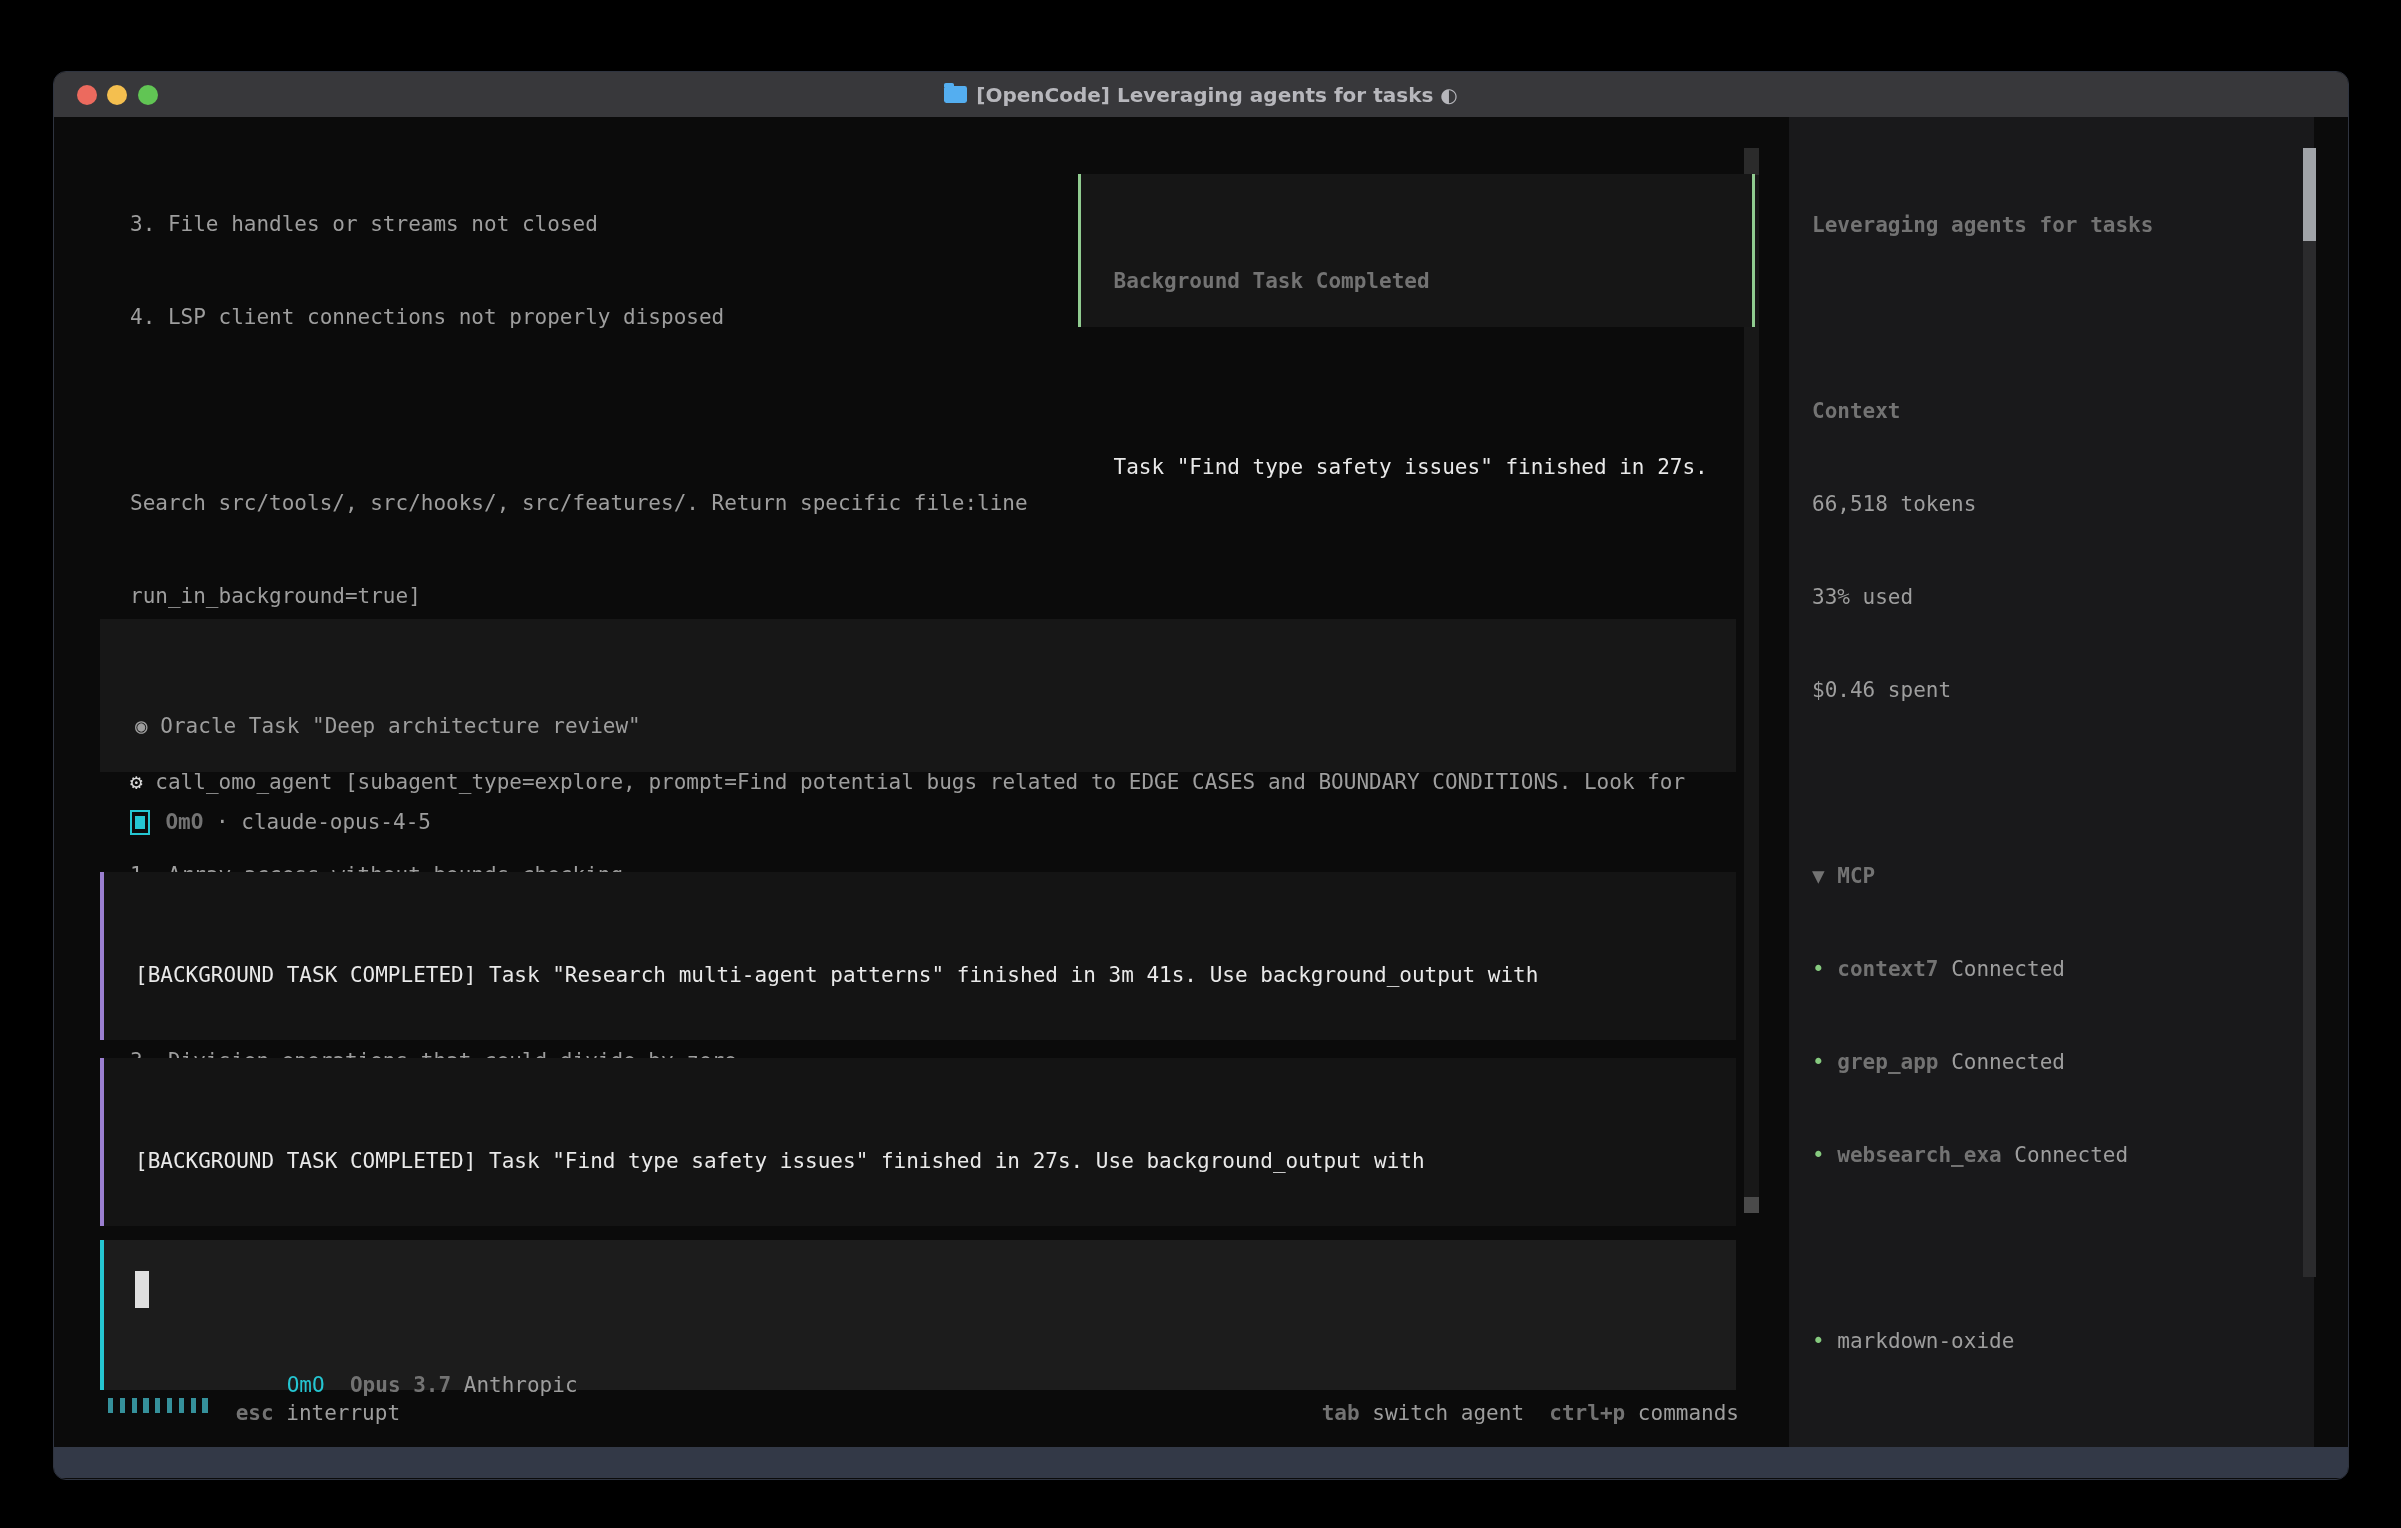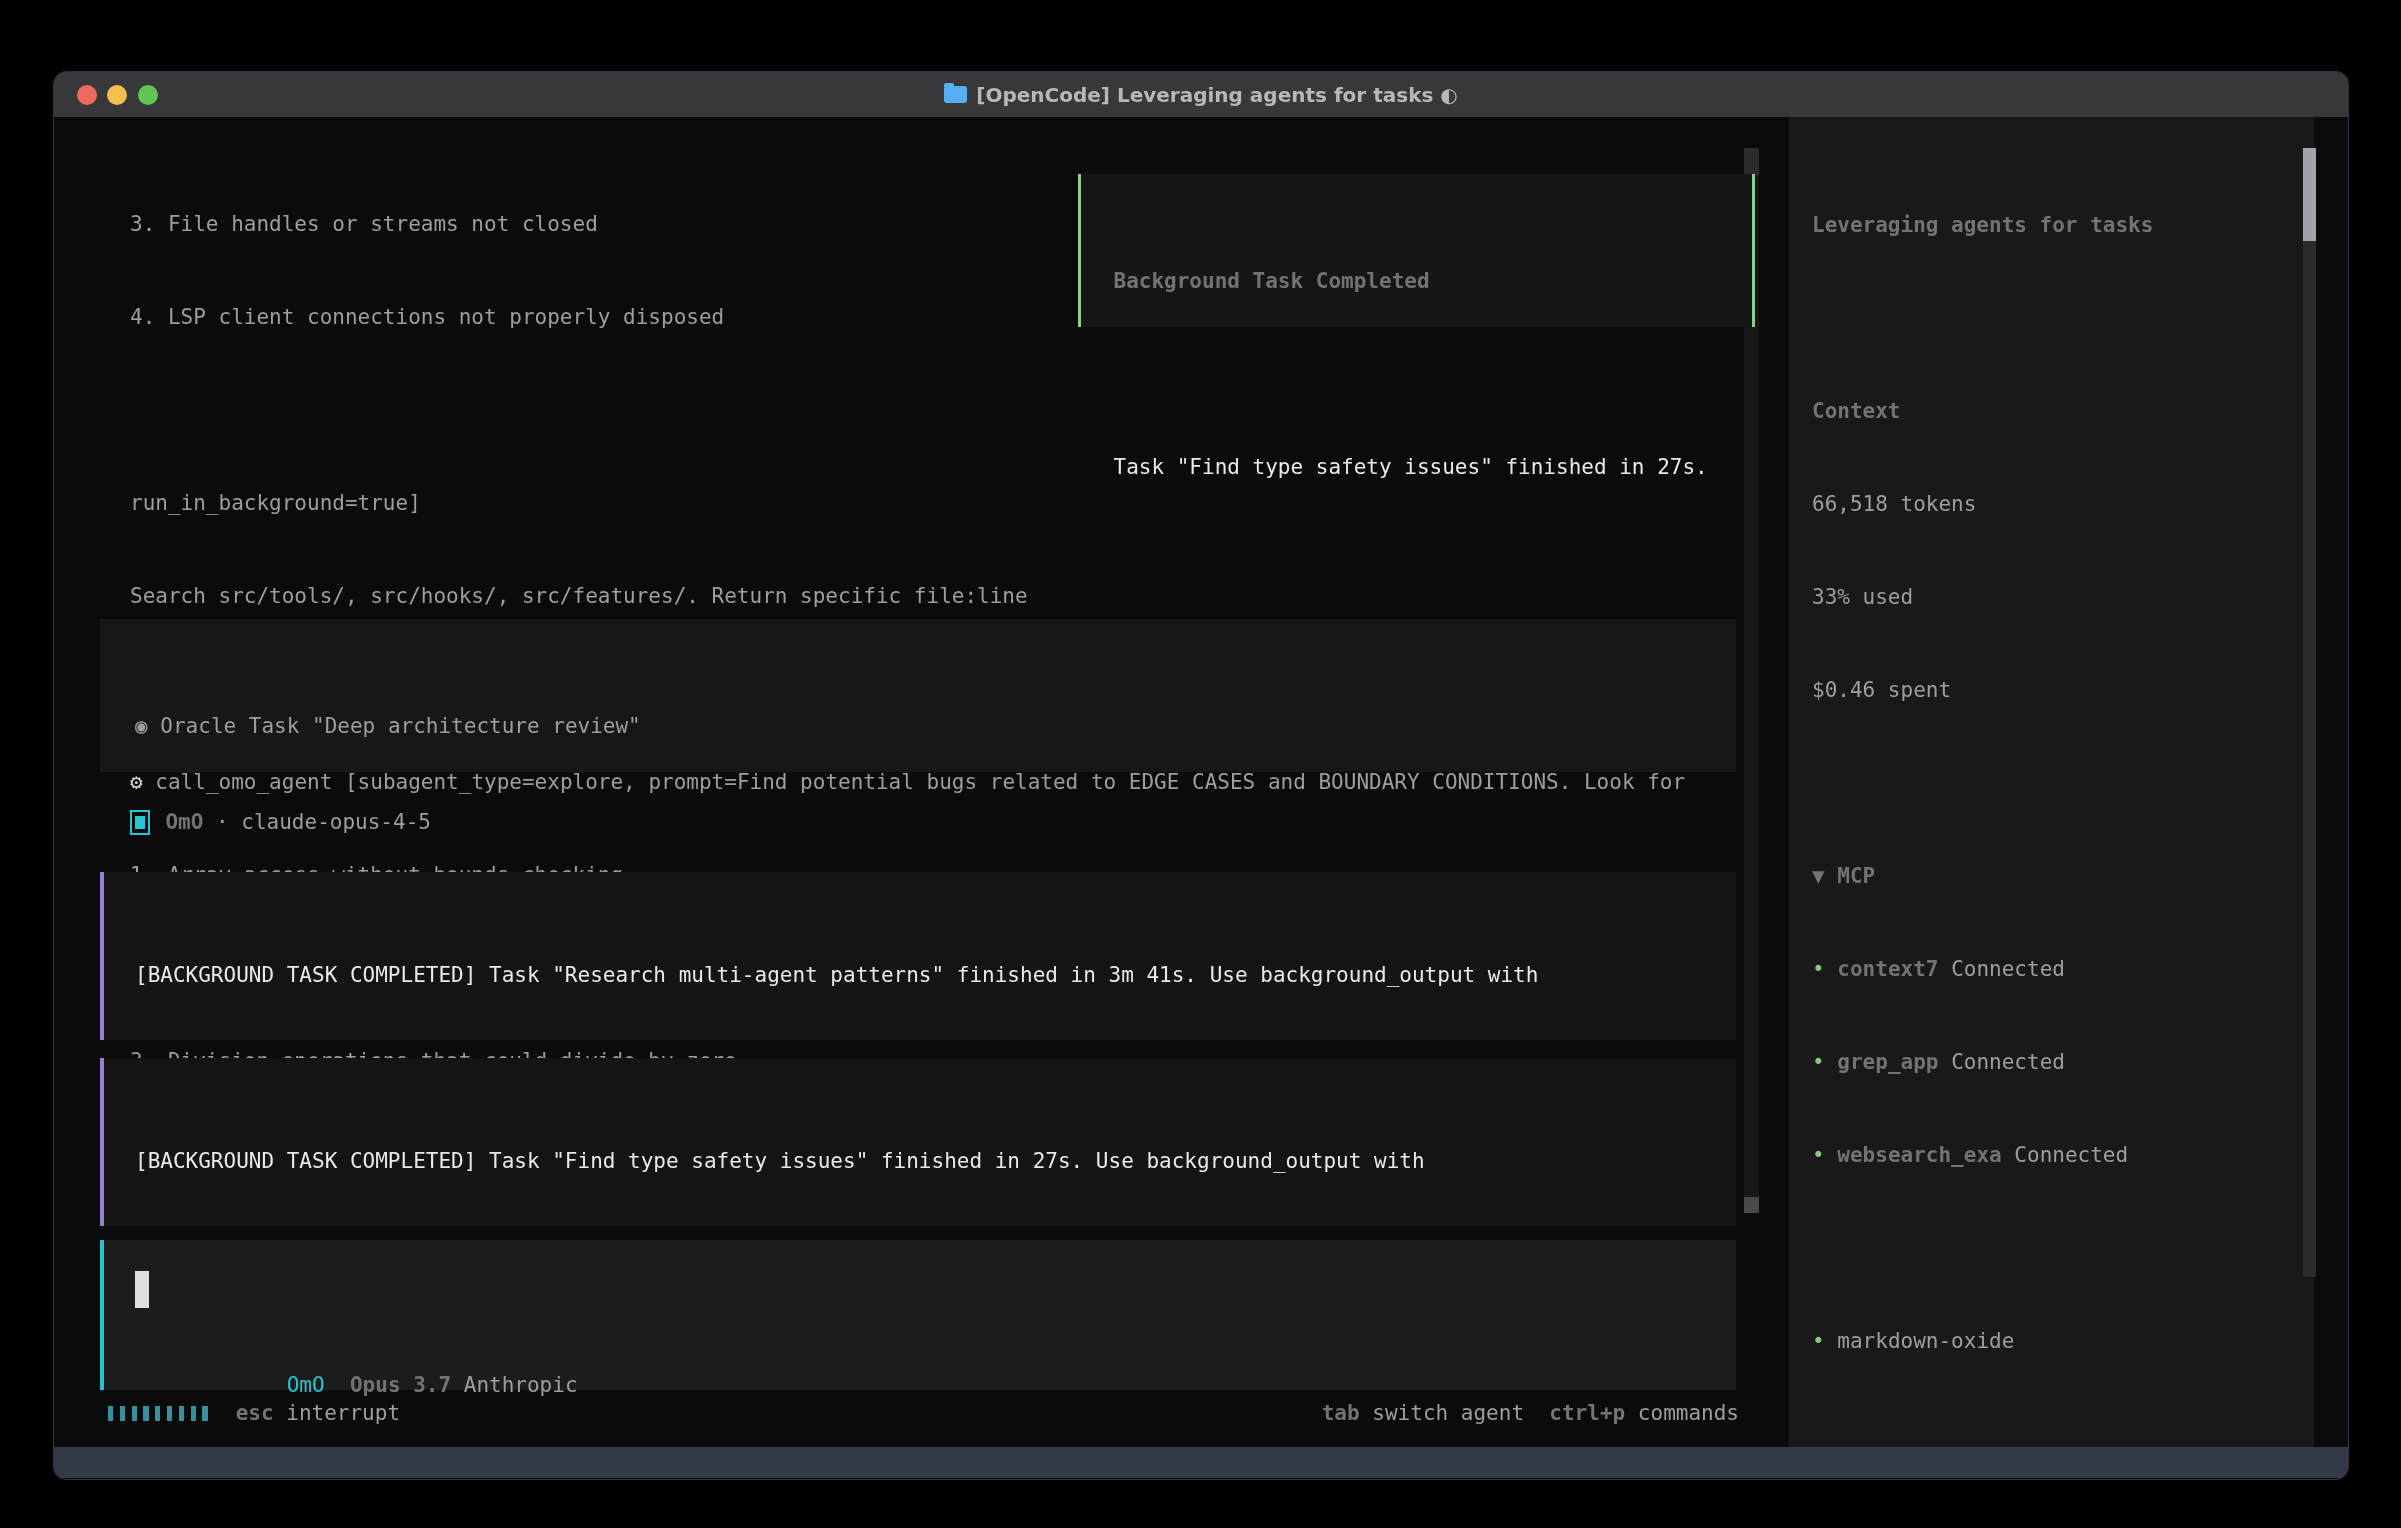--- a/index.html
+++ b/index.html
@@ -44,21 +44,21 @@
   .badge{display:inline-block;background:#b592ea;color:#161616;font-weight:bold;
          padding:0.6px 9.5px;margin-left:17.7px;}
   .inputbox{position:absolute;left:46px;top:1123px;width:1636px;height:150px;background:#1c1c1c;
             border-left:4.1px solid #25c6d2;box-sizing:border-box;}
   .cursor{position:absolute;left:31px;top:31px;width:14px;height:37px;background:#dfdfdf;}
   .modelrow{position:absolute;left:31px;top:99px;}
   .statusrow{position:absolute;left:54px;top:1281px;width:1631px;display:flex;
              justify-content:space-between;align-items:center;}
   .dots{display:inline-flex;gap:6.5px;margin-right:28px;vertical-align:middle;}
   .dots i{width:5.3px;height:15.4px;background:#35919b;display:inline-block;}
-  .statusgroup{display:flex;align-items:center;}
+  .statusgroup{display:flex;}
   .mainscroll{position:absolute;left:1690px;top:31px;width:15.4px;height:1065px;background:#181818;}
   .mainscroll .segtop{position:absolute;top:0;left:0;width:100%;height:27px;background:#2b2b2b;}
   .mainscroll .thumb{position:absolute;bottom:0;left:0;width:100%;height:16.5px;background:#4a4a4a;}
   
   .sidecol{position:absolute;left:23px;top:31px;width:485px;color:#9e9e9e;}
   .sidescroll{position:absolute;left:514px;top:31px;width:13px;height:1129px;background:#2b2b2d;}
   .sidescroll .thumb{position:absolute;top:0;left:0;width:100%;height:93px;background:#a0a3a8;}
 </style>
 </head>
 <body>
@@ -79,22 +79,22 @@
     </div>
 
     <div class="content">
 
       <div class="main t">
 
         <div class="textcol">
           <div class="line dim">3. File handles or streams not closed</div>
           <div class="line dim">4. LSP client connections not properly disposed</div>
           <div class="line"></div>
+          <div class="line dim">Search src/tools/, src/hooks/, src/features/. Return specific file:line</div>
           <div class="line dim">run_in_background=true]</div>
-          <div class="line dim">Search src/tools/, src/hooks/, src/features/. Return specific file:line</div>
           <div class="line"></div>
           <div class="line dim"><span class="gearicon">⚙</span><span> </span><span>call_omo_agent [subagent_type=explore, prompt=Find potential bugs related to EDGE CASES and BOUNDARY CONDITIONS. Look for</span></div>
           <div class="line dim">1. Array access without bounds checking</div>
           <div class="line dim">2. String operations on potentially undefined values</div>
           <div class="line dim">3. Division operations that could divide by zero</div>
           <div class="line dim">4. Path operations that don't handle Windows vs Unix differences</div>
           <div class="line"></div>
           <div class="line dim">Search src/ directory. Return specific file:line references., description=Find edge case bugs, run_in_background=true]</div>
         </div>
 

